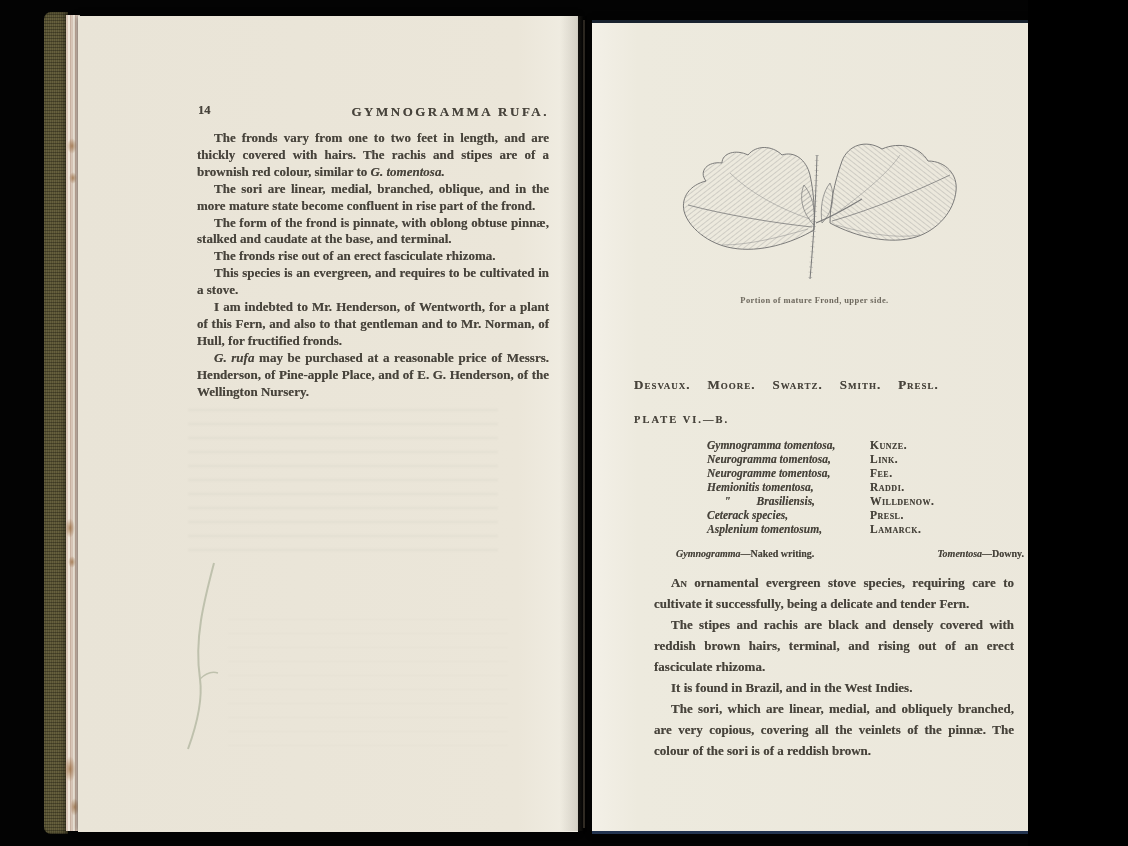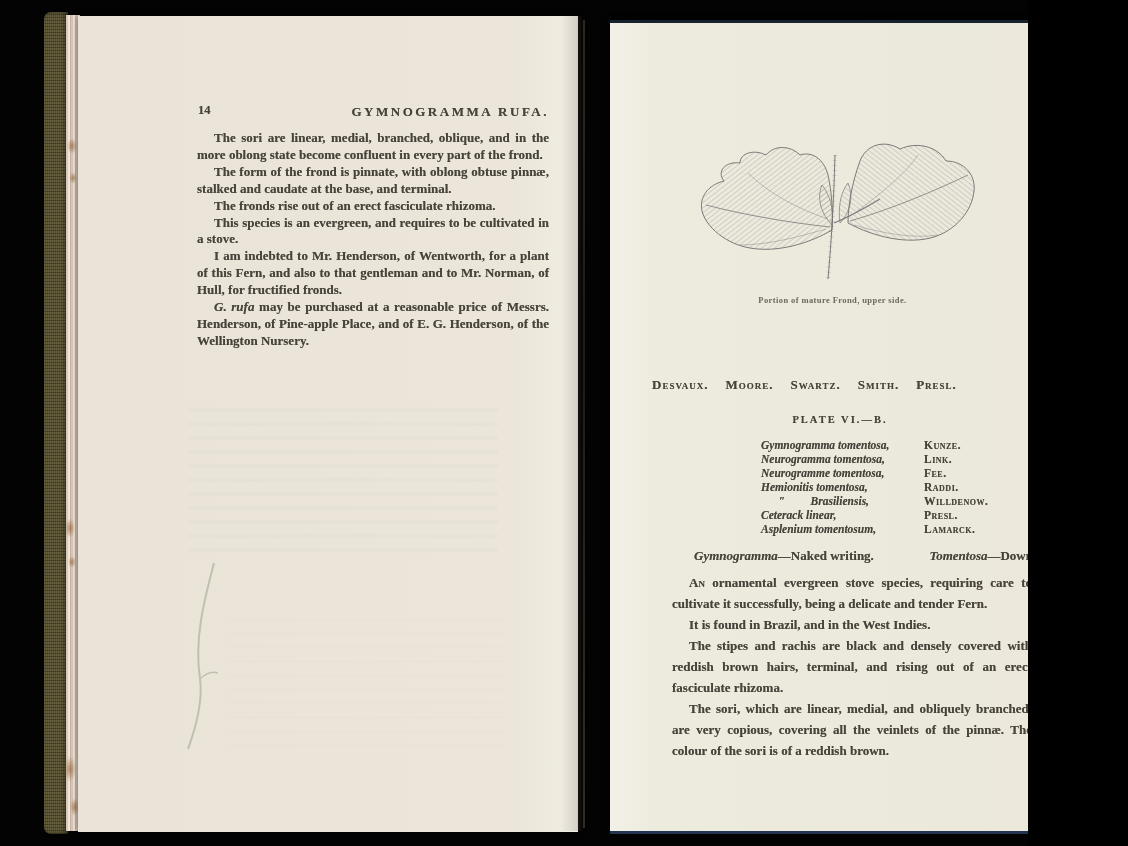--- a/index.html
+++ b/index.html
@@ -11,21 +11,21 @@
          background-color:#565030;
          background-image:
            repeating-linear-gradient(0deg, rgba(0,0,0,.28) 0 1px, transparent 1px 3px),
            repeating-linear-gradient(90deg, rgba(240,235,190,.10) 0 1px, transparent 1px 2px);
          border-radius:7px 0 0 7px;box-shadow:inset -3px 0 4px rgba(0,0,0,.5);}
   .edge-stack{position:absolute;left:66px;top:15px;width:14px;height:816px;
          background:repeating-linear-gradient(90deg,#d9c7b9 0 2px,#efe7da 2px 4px,#c8b1a1 4px 5px);}
   .page{position:absolute;box-shadow:0 0 6px rgba(0,0,0,.6);}
   .left-page{left:78px;top:16px;width:500px;height:816px;
          background:linear-gradient(270deg,#f1eee4 0%,#ebe6d9 12%,#e9e4d7 100%);}
-  .right-page{left:610px;top:20px;width:504px;height:808px;
+  .right-page{left:592px;top:20px;width:504px;height:808px;
          background:linear-gradient(90deg,#f3f0e7 0%,#edeade 9%,#ebe7db 100%);
          border-top:3px solid #18222f;border-bottom:3px solid #233450;}
   .gutter{position:absolute;left:560px;top:16px;width:38px;height:815px;
          background:linear-gradient(90deg,rgba(0,0,0,0) 0%,rgba(90,80,65,.18) 45%,rgba(60,55,45,.30) 50%,rgba(0,0,0,0) 62%);}
   .crease{position:absolute;left:583px;top:20px;width:2px;height:808px;
          background:linear-gradient(180deg,rgba(95,85,70,.45),rgba(120,110,95,.25) 40%,rgba(95,85,70,.5));}
 
   .foxing{position:absolute;border-radius:50%;
           background:radial-gradient(ellipse at center,rgba(146,94,44,.65),rgba(146,94,44,0) 70%);}
 
@@ -47,27 +47,27 @@
   .ghost-squiggle{position:absolute;opacity:.35;filter:blur(.7px);pointer-events:none;}
 
   
   .fern{position:absolute;left:72px;top:104px;}
   .fig-caption{position:absolute;left:35px;top:272px;width:375px;text-align:center;
                font-size:8.5px;letter-spacing:.4px;color:#6e695e;}
   .rp-title{position:absolute;left:42px;top:320px;width:376px;text-align:center;
             font-size:15.5px;letter-spacing:3px;}
   .rp-authors{position:absolute;left:42px;top:354px;width:376px;text-align:left;
               font-size:13px;font-variant:small-caps;letter-spacing:1px;white-space:pre;}
-  .rp-plate{position:absolute;left:42px;top:391px;width:376px;text-align:center;
+  .rp-plate{position:absolute;left:42px;top:391px;width:376px;text-align:left;
             font-size:10.5px;letter-spacing:2px;}
-  .syn-table{position:absolute;left:115px;top:415px;width:270px;font-size:11.5px;line-height:14px;margin-left:36px;}
+  .syn-table{position:absolute;left:115px;top:415px;width:270px;font-size:11.5px;line-height:14px;}
   .syn-row{display:flex;}
   .syn-name{width:163px;font-style:italic;white-space:pre;}
   .syn-auth{font-variant:small-caps;letter-spacing:.5px;}
-  .etym{position:absolute;left:62px;top:525px;width:370px;font-size:13px;display:flex;}
+  .etym{position:absolute;left:62px;top:525px;width:370px;font-size:10px;display:flex;}
   .etym-left{margin-left:22px;}
   .etym-right{margin-left:auto;}
   .rp-text{position:absolute;left:62px;top:549px;width:360px;
            font-size:13px;line-height:21px;}
 </style>
 </head>
 <body>
 
 <div class="scene">
 
@@ -83,21 +83,22 @@
   <div class="foxing" style="left:1070px;top:198px;width:9px;height:22px;"></div>
   <div class="foxing" style="left:1068px;top:585px;width:11px;height:60px;"></div>
   <div class="foxing" style="left:1036px;top:26px;width:14px;height:8px;"></div>
 
   <div class="page left-page">
 
     <span class="folio ink">14</span>
     <div class="running-head ink">GYMNOGRAMMA RUFA.</div>
 
     <div class="lp-text para-block ink">
-      <p>The sori are linear, medial, branched, oblique, and in the more oblong state become confluent in every part of the frond.</p>
+      <p><span>The fronds vary from one to two feet in length, and are thickly covered with hairs. The rachis and stipes are of a brownish red colour, similar to </span><i>G. tomentosa.</i></p>
+      <p>The sori are linear, medial, branched, oblique, and in the more mature state become confluent in rise part of the frond.</p>
       <p>The form of the frond is pinnate, with oblong obtuse pinnæ, stalked and caudate at the base, and terminal.</p>
       <p>The fronds rise out of an erect fasciculate rhizoma.</p>
       <p>This species is an evergreen, and requires to be cultivated in a stove.</p>
       <p>I am indebted to Mr. Henderson, of Wentworth, for a plant of this Fern, and also to that gentleman and to Mr. Norman, of Hull, for fructified fronds.</p>
       <p><i>G. rufa</i><span> may be purchased at a reasonable price of Messrs. Henderson, of Pine-apple Place, and of E. G. Henderson, of the Wellington Nursery.</span></p>
     </div>
 
     <div class="ghost" style="left:110px;top:385px;width:310px;height:150px;"></div>
     <div class="ghost" style="left:150px;top:600px;width:280px;height:130px;opacity:.04;"></div>
     <svg class="ghost-squiggle" style="left:108px;top:545px;" width="40" height="190" viewBox="0 0 40 190">
@@ -159,35 +160,35 @@
         </div>
       <div class="syn-row">
           <span class="syn-name">Hemionitis tomentosa,</span>
           <span class="syn-auth">Raddi.</span>
         </div>
       <div class="syn-row">
           <span class="syn-name">      "         Brasiliensis,</span>
           <span class="syn-auth">Willdenow.</span>
         </div>
       <div class="syn-row">
-          <span class="syn-name">Ceterack linear,</span>
+          <span class="syn-name">Ceterack species,</span>
           <span class="syn-auth">Presl.</span>
         </div>
       <div class="syn-row">
           <span class="syn-name">Asplenium tomentosum,</span>
           <span class="syn-auth">Lamarck.</span>
         </div>
     </div>
 
     <div class="etym ink">
       <span class="etym-left"><i>Gymnogramma</i><span>—Naked writing.</span></span>
       <span class="etym-right"><i>Tomentosa</i><span>—Downy.</span></span>
     </div>
 
     <div class="rp-text para-block ink">
       <p><span class="sc">An</span><span> ornamental evergreen stove species, requiring care to cultivate it successfully, being a delicate and tender Fern.</span></p>
+      <p>The stipes and rachis are black and densely covered with reddish brown hairs, terminal, and rising out of an erect fasciculate rhizoma.</p>
       <p>It is found in Brazil, and in the West Indies.</p>
-      <p>The stipes and rachis are black and densely covered with reddish brown hairs, terminal, and rising out of an erect fasciculate rhizoma.</p>
       <p>The sori, which are linear, medial, and obliquely branched, are very copious, covering all the veinlets of the pinnæ. The colour of the sori is of a reddish brown.</p>
     </div>
   </div>
 
 </div>
 
 </body></html>

